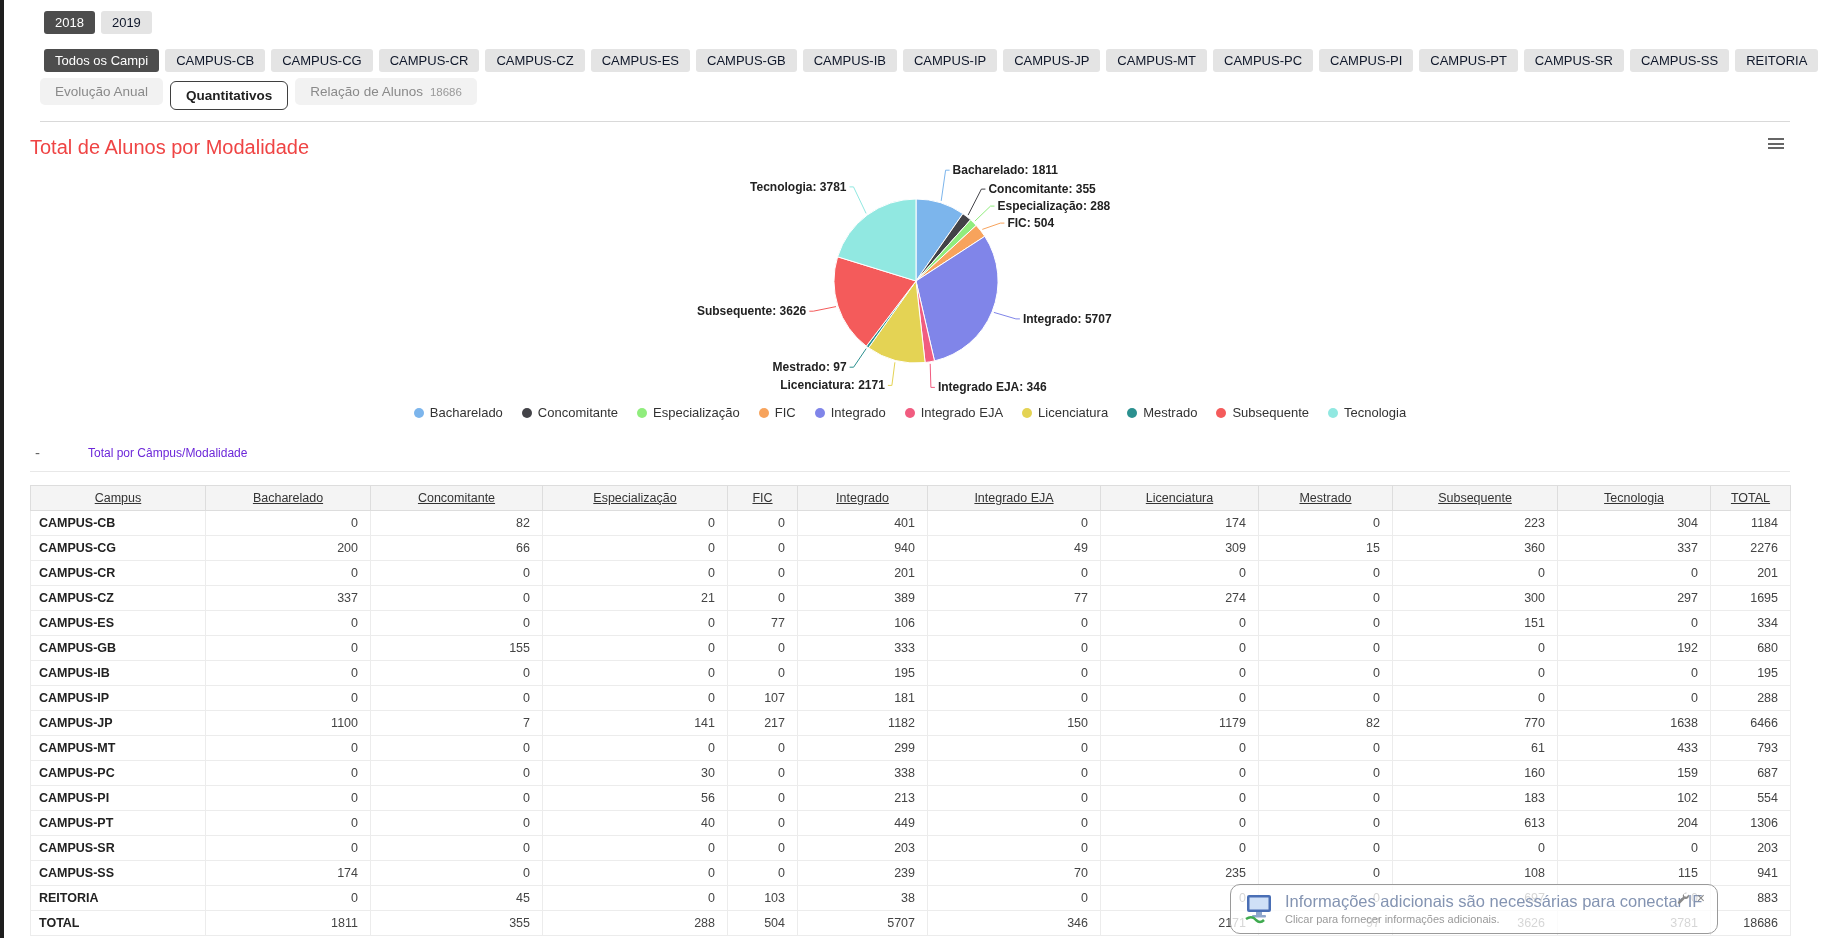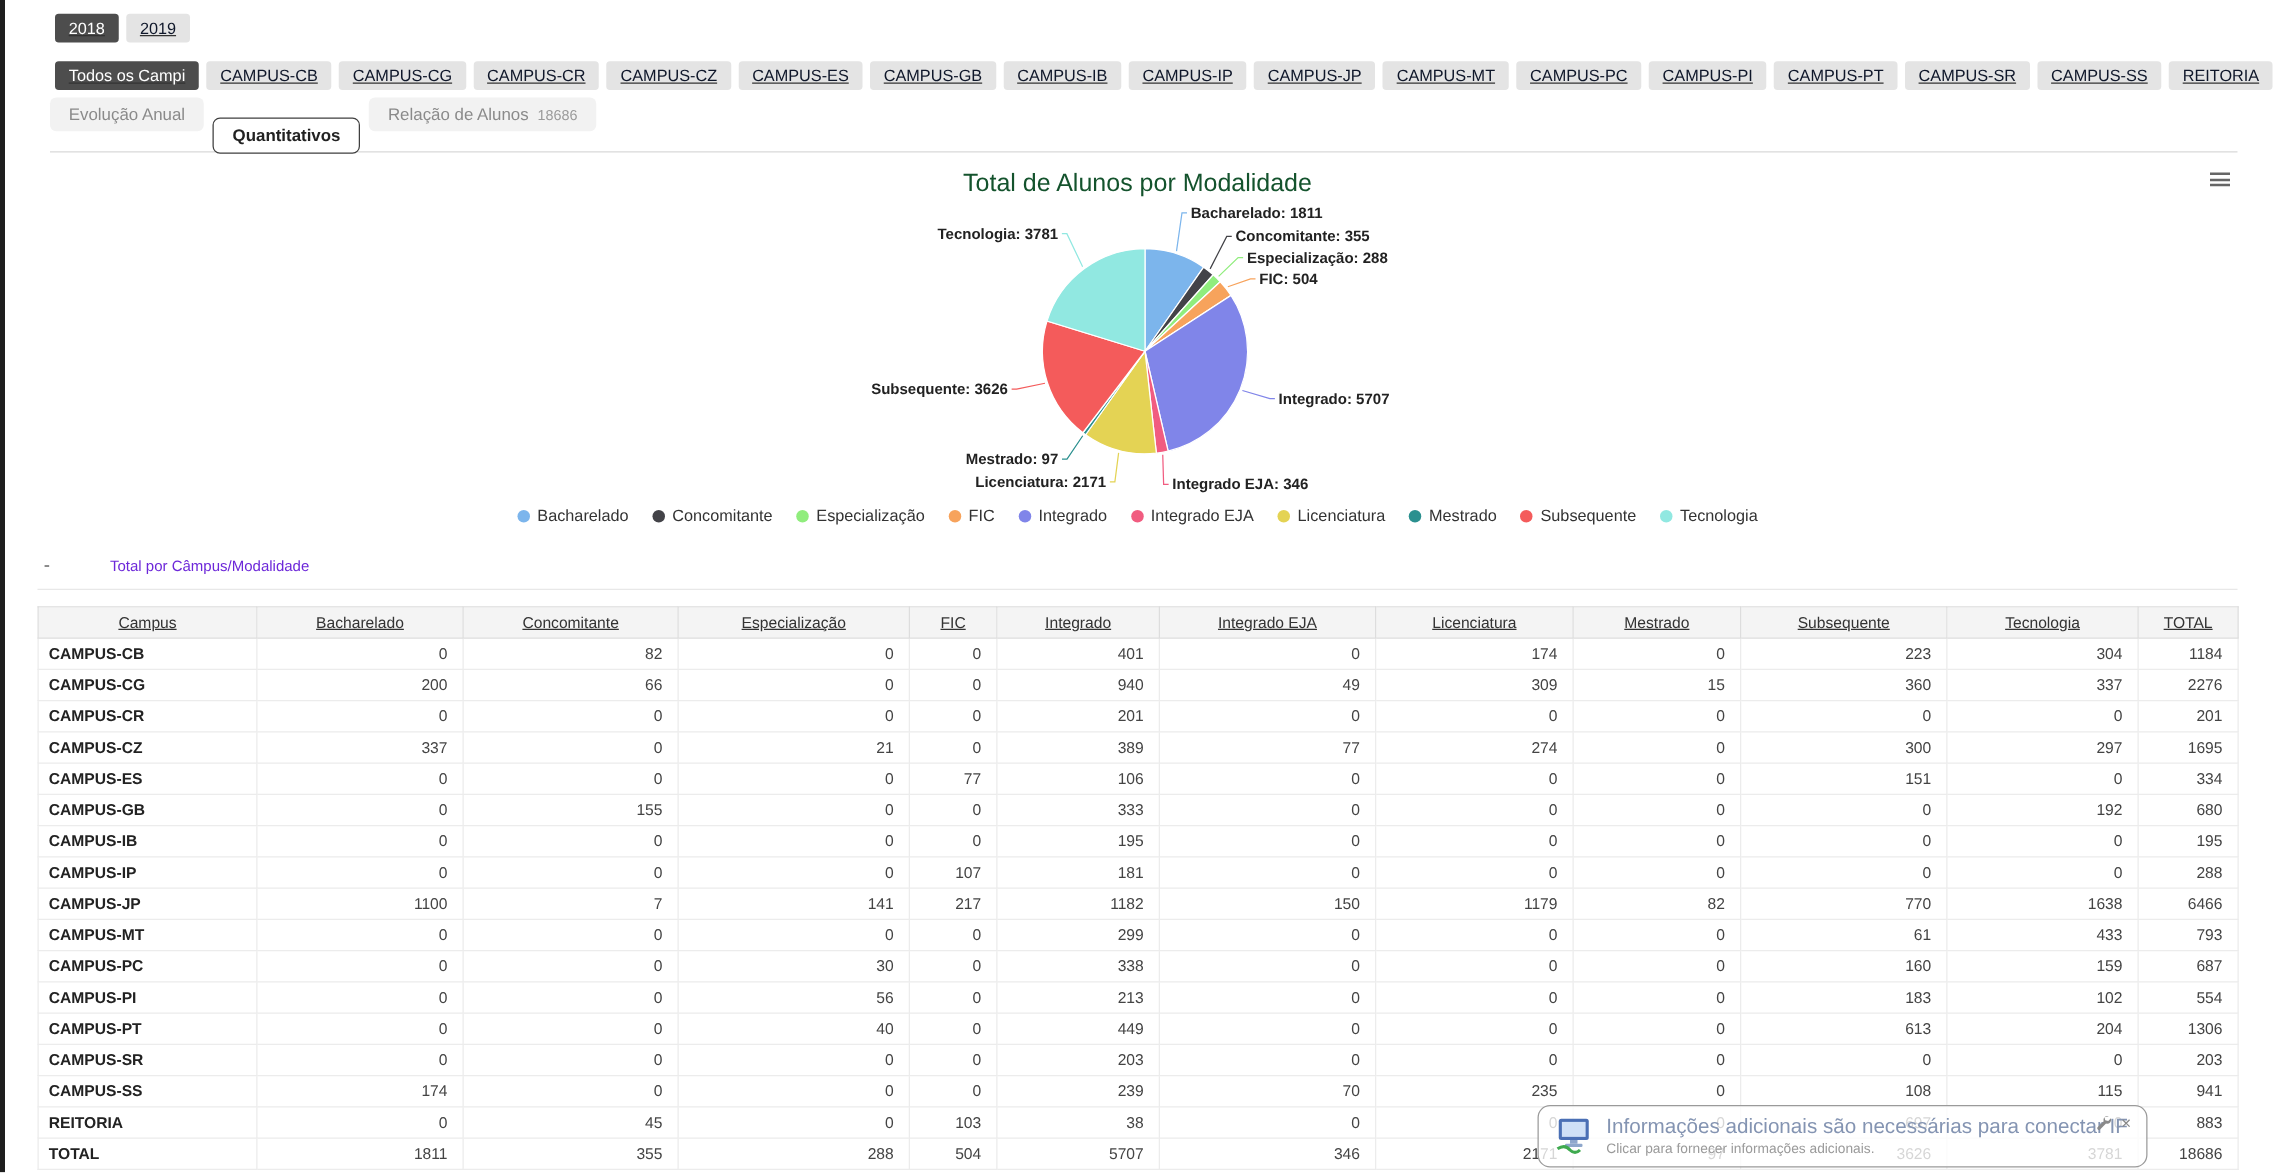--- a/index.html
+++ b/index.html
@@ -2,39 +2,39 @@
 <html><head>
 <meta charset="utf-8">
 <style>
   html,body{margin:0;padding:0;background:#fff;}
   .page{position:relative;width:1830px;height:938px;background:#ffffff;overflow:hidden;
         font-family:"Liberation Sans", sans-serif;color:#333;}
   .left-edge{position:absolute;left:0;top:0;width:4px;height:100%;background:#1e1e1e;}
   .content{position:absolute;left:30px;top:0;width:1760px;}
 
   
-  .filters{margin-left:14px;display:flex;gap:6px;flex-wrap:nowrap;text-decoration:underline;}
+  .filters{margin-left:14px;display:flex;gap:6px;flex-wrap:nowrap;}
   .year-row{margin-top:11px;}
   .campus-row{margin-top:15px;}
   .btn{display:inline-block;padding:4px 11px;font-size:13px;line-height:15px;border-radius:3px;
        background:#e4e4e4;color:#0f172a;cursor:pointer;white-space:nowrap;user-select:none;}
   .btn.selected{background:#4d4d4d;color:#ffffff;}
 
   
   .tabs{margin-top:16px;margin-left:10px;display:flex;gap:7px;align-items:flex-end;
         border-bottom:1px solid #d9d9d9;padding-bottom:16px;height:34px;box-sizing:border-box;}
   .tab{padding:6px 15px;font-size:13.5px;color:#8a8a8a;background:#f2f2f2;border-radius:5px;
        cursor:pointer;white-space:nowrap;position:relative;top:0;}
   .tab.active{background:#ffffff;border:1px solid #3f3f3f;border-radius:6px;color:#222;
-       font-weight:bold;top:18px;}
+       font-weight:bold;top:5px;}
   .tab .badge{font-size:11.5px;color:#9a9a9a;margin-left:7px;font-weight:normal;}
 
   
   .chart-block{position:relative;margin-top:14px;}
-  .chart-title{text-align:center;font-size:20px;color:#14532d;}
+  .chart-title{text-align:left;font-size:20px;color:#ef4444;}
   .chart-menu{position:absolute;right:6px;top:2px;width:16px;height:14px;cursor:pointer;}
   .chart-menu span{display:block;height:2px;background:#666;margin:0 0 2.5px 0;}
   .pie-svg{display:block;}
   .pie-label{font-size:12px;font-weight:bold;fill:#222;}
   .legend{display:flex;justify-content:center;align-items:center;gap:19px;margin-top:2px;
           font-size:13px;color:#333;}
   .legend-item{display:flex;align-items:center;gap:6px;cursor:pointer;}
   .legend-dot{width:10px;height:10px;border-radius:50%;}
 
   

